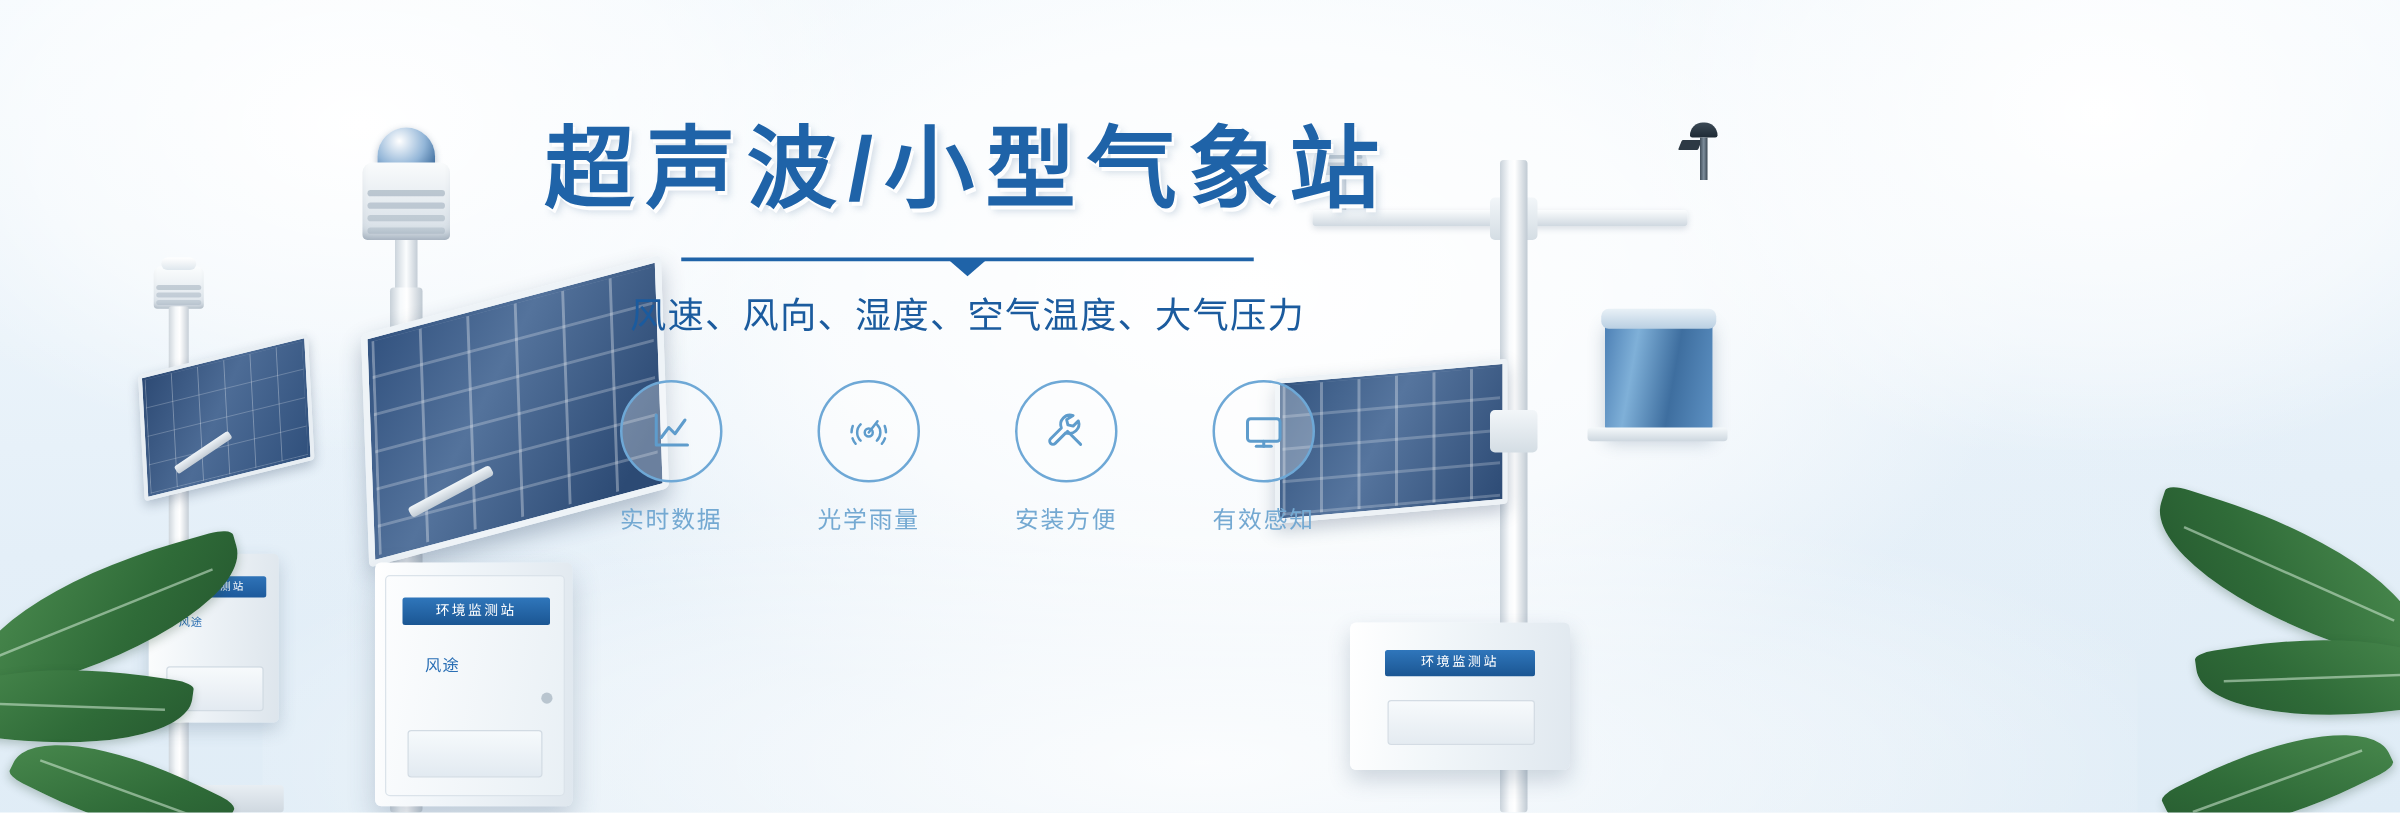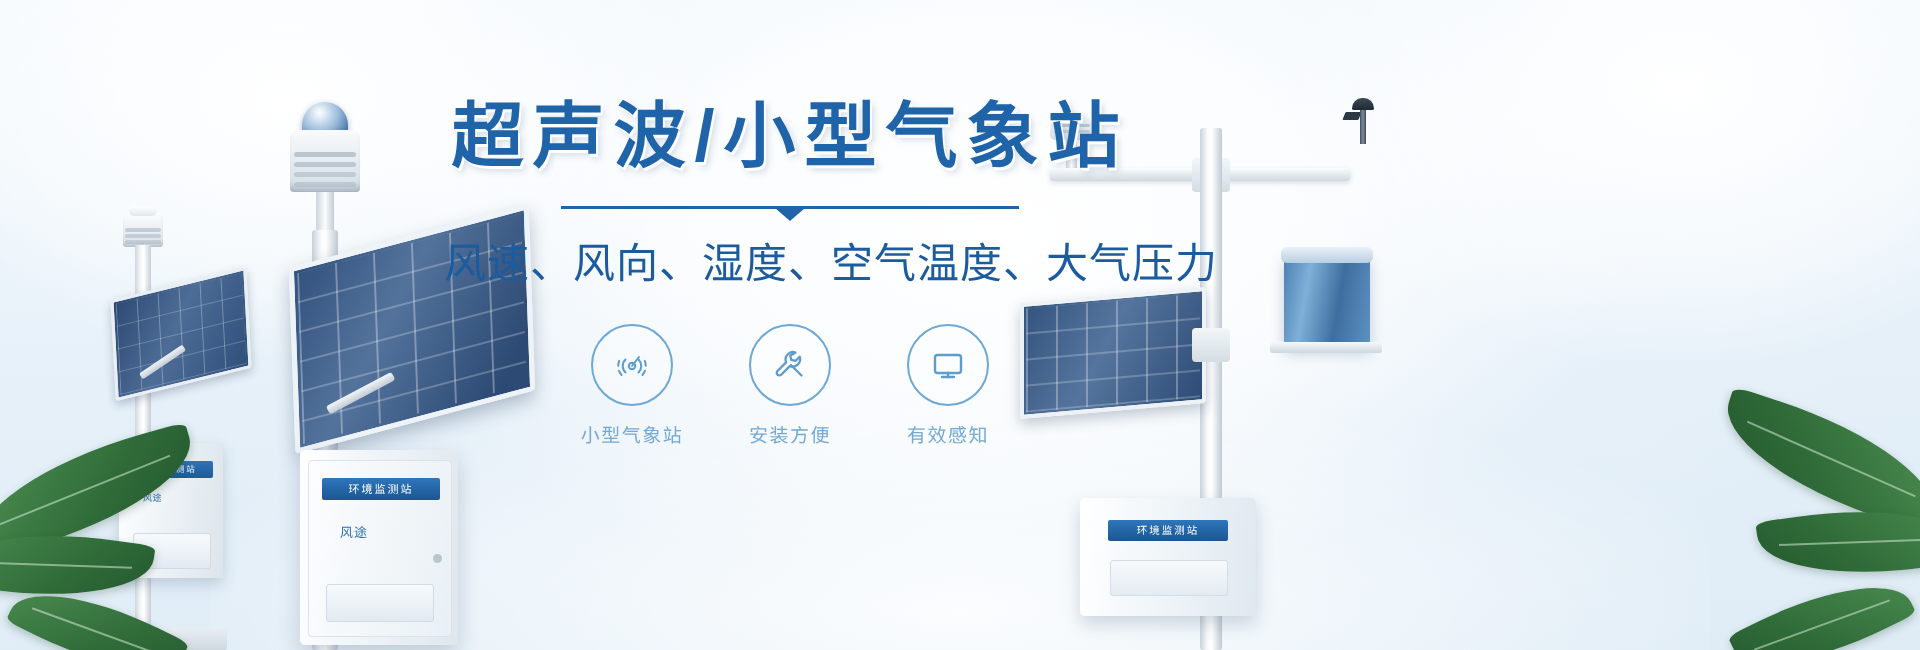--- a/index.html
+++ b/index.html
@@ -152,33 +152,33 @@
         border-radius:80% 8% 80% 8%;box-shadow:0 3px 8px rgba(25,60,35,.25);}
   .leaf .vein{position:absolute;left:10%;top:48%;width:80%;height:1.5px;background:rgba(225,245,228,.5);transform:rotate(-6deg);}
   #leaf-left-1{left:-30px;bottom:120px;width:230px;height:78px;transform:rotate(-16deg);}
   #leaf-left-2{left:-48px;bottom:52px;width:200px;height:66px;transform:rotate(8deg);}
   #leaf-left-3{left:10px;bottom:-12px;width:175px;height:60px;transform:rotate(26deg);}
   #leaf-right-1{right:-26px;bottom:150px;width:230px;height:80px;transform:rotate(18deg) scaleX(-1);}
   #leaf-right-2{right:-44px;bottom:74px;width:205px;height:68px;transform:rotate(-8deg) scaleX(-1);}
   #leaf-right-3{right:8px;bottom:-6px;width:180px;height:62px;transform:rotate(-26deg) scaleX(-1);}
 
   
-  .content{position:absolute;left:440px;top:96px;width:700px;text-align:center;}
+  .content{position:absolute;left:424px;top:96px;width:700px;text-align:center;}
   .headline{
     font-family:"Liberation Sans","DejaVu Sans",sans-serif;
     font-size:72px;font-weight:bold;color:#1f63a8;letter-spacing:9px;
     line-height:1.12;margin:0;white-space:nowrap;
     text-shadow:2px 3px 0 rgba(255,255,255,.95), 4px 5px 6px rgba(120,150,180,.30);
   }
   .divider{position:relative;width:458px;height:14px;margin:26px auto 14px;}
   .divider .rule{position:absolute;left:0;top:3px;width:100%;height:3px;background:#1f63a8;}
   .divider .caret{position:absolute;left:50%;top:5px;transform:translateX(-50%);
     width:0;height:0;border-left:15px solid transparent;border-right:15px solid transparent;
     border-top:13px solid #1f63a8;}
-  .sub{font-size:42px;color:#1b5b9e;letter-spacing:1px;line-height:1.55;margin:4px;white-space:nowrap;
+  .sub{font-size:29px;color:#1b5b9e;letter-spacing:1px;line-height:1.55;margin:4px;white-space:nowrap;
        font-family:"Liberation Sans","DejaVu Sans",sans-serif;text-align:center;}
 
   .features{display:flex;justify-content:center;gap:50px;margin-top:28px;}
   .feature{width:108px;text-align:center;}
   .feature .circle{
     width:78px;height:78px;margin:0 auto;border-radius:50%;
     border:2px solid #6ea8d6;display:flex;align-items:center;justify-content:center;
     background:rgba(255,255,255,.30);
   }
   .feature .circle svg{display:block;}
@@ -274,33 +274,42 @@
 
     <div class="divider">
       <div class="rule"></div>
       <div class="caret"></div>
     </div>
 
     <p class="sub">风速、风向、湿度、空气温度、大气压力</p>
 
     <div class="features">
 
+      <div class="feature">
+        <div class="circle">
+          <svg width="40" height="40" viewBox="0 0 40 40" fill="none" stroke="#5e9ccc" stroke-width="2.4" stroke-linecap="round" stroke-linejoin="round">
+            <polyline points="8,7 8,31 33,31"></polyline>
+            <polyline points="12,25 18,17 23,22 31,11"></polyline>
+          </svg>
+        </div>
+        <div class="flabel">实时数据</div>
+      </div>
 
       <div class="feature">
         <div class="circle">
           <svg width="40" height="40" viewBox="0 0 40 40" fill="none" stroke="#5e9ccc" stroke-width="2" stroke-linecap="round">
             <circle cx="20" cy="21" r="3.2"></circle>
             <path d="M20 21 L27 12"></path>
             <path d="M13.5 27.5 A9 9 0 0 1 13.5 14.5"></path>
             <path d="M26.5 27.5 A9 9 0 0 0 26.5 14.5"></path>
             <path d="M9.5 30 A14 14 0 0 1 9.5 12" stroke-dasharray="5 5"></path>
             <path d="M30.5 30 A14 14 0 0 0 30.5 12" stroke-dasharray="5 5"></path>
           </svg>
         </div>
-        <div class="flabel">小型气象站</div>
+        <div class="flabel">光学雨量</div>
       </div>
 
       <div class="feature">
         <div class="circle">
           <svg width="42" height="42" viewBox="0 0 42 42" fill="none" stroke="#5e9ccc" stroke-width="2.3" stroke-linecap="round" stroke-linejoin="round">
             <path d="M26.5 8.5 a7.5 7.5 0 0 0 -9.4 9.9 L8.5 27 a2.6 2.6 0 0 0 3.7 3.7 l8.6 -8.6 a7.5 7.5 0 0 0 9.9 -9.4 l-4.2 4.2 -4.2 -1 -1 -4.2 z"></path>
             <path d="M22 21 L32.5 31.5"></path>
           </svg>
         </div>
         <div class="flabel">安装方便</div>

